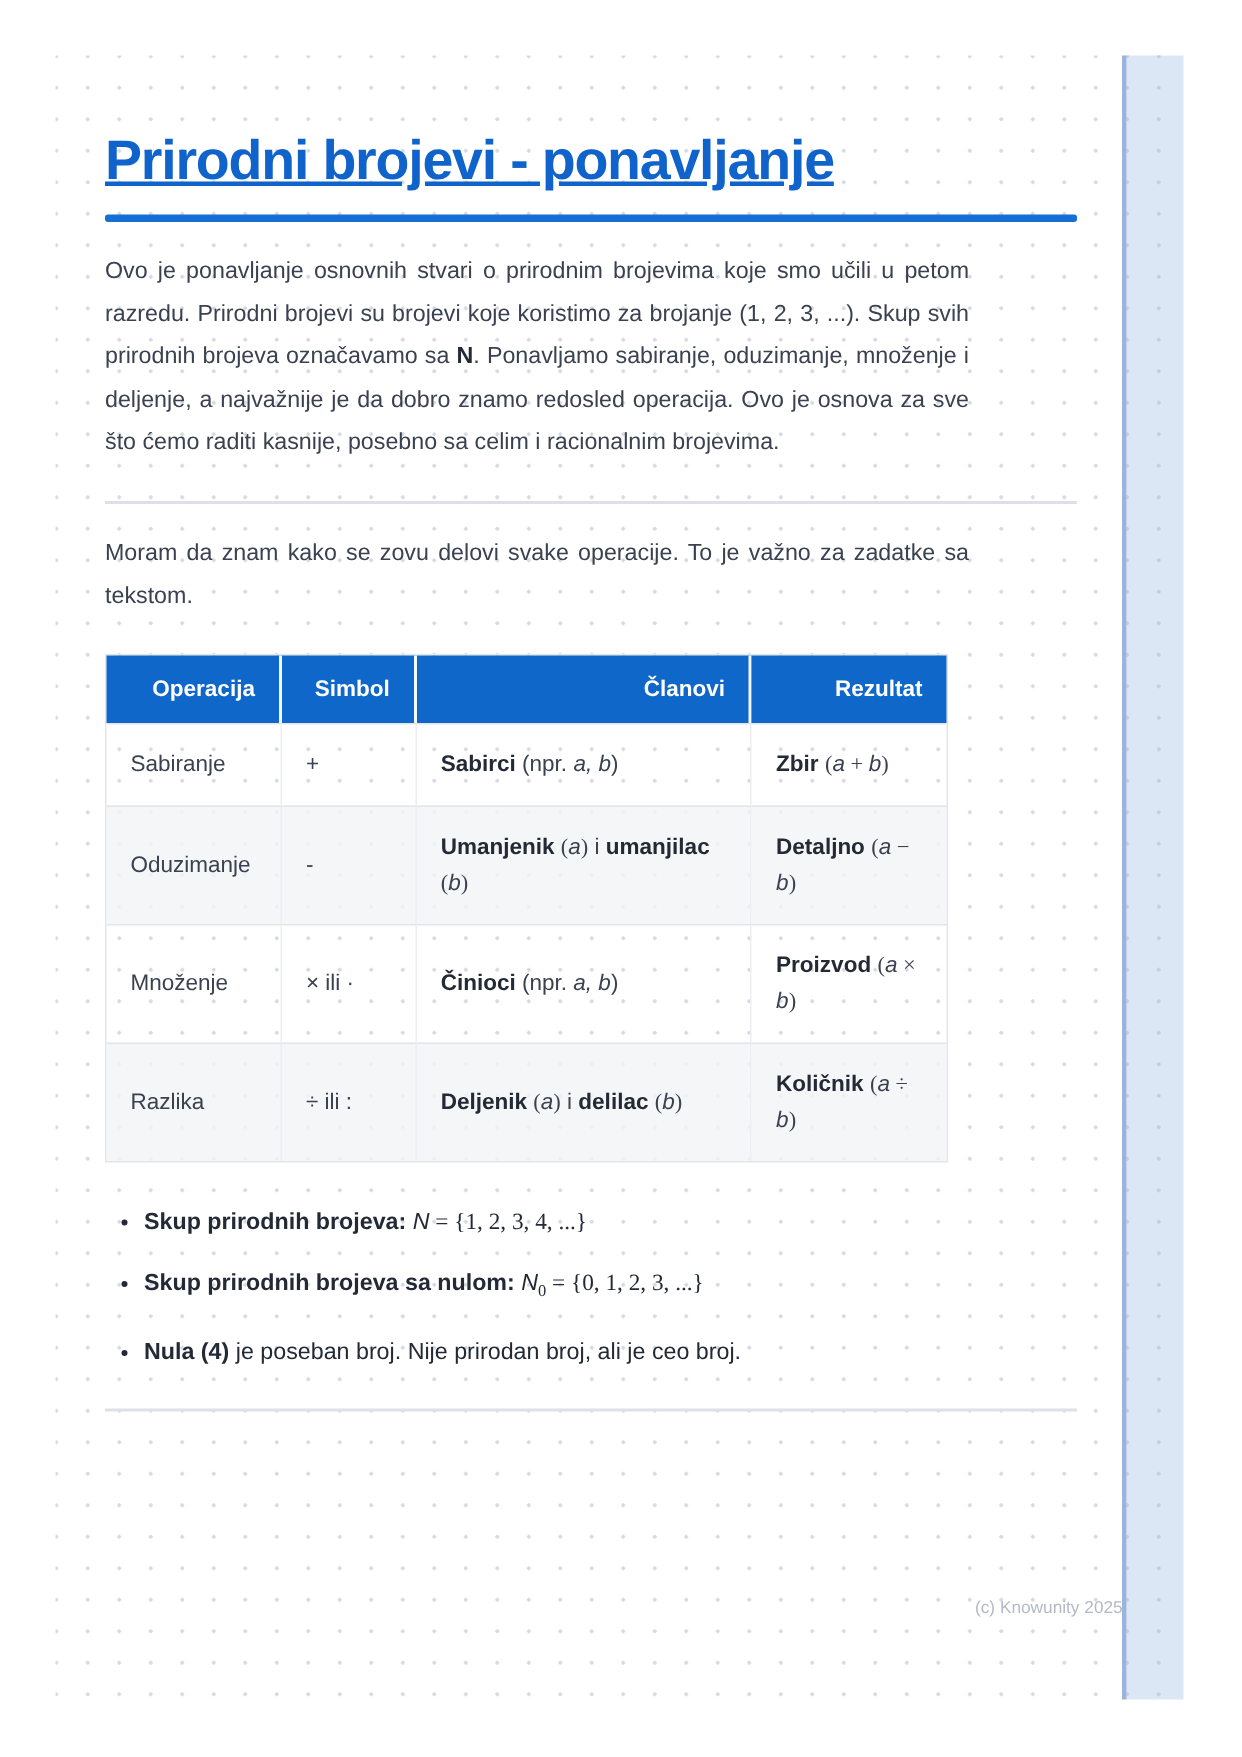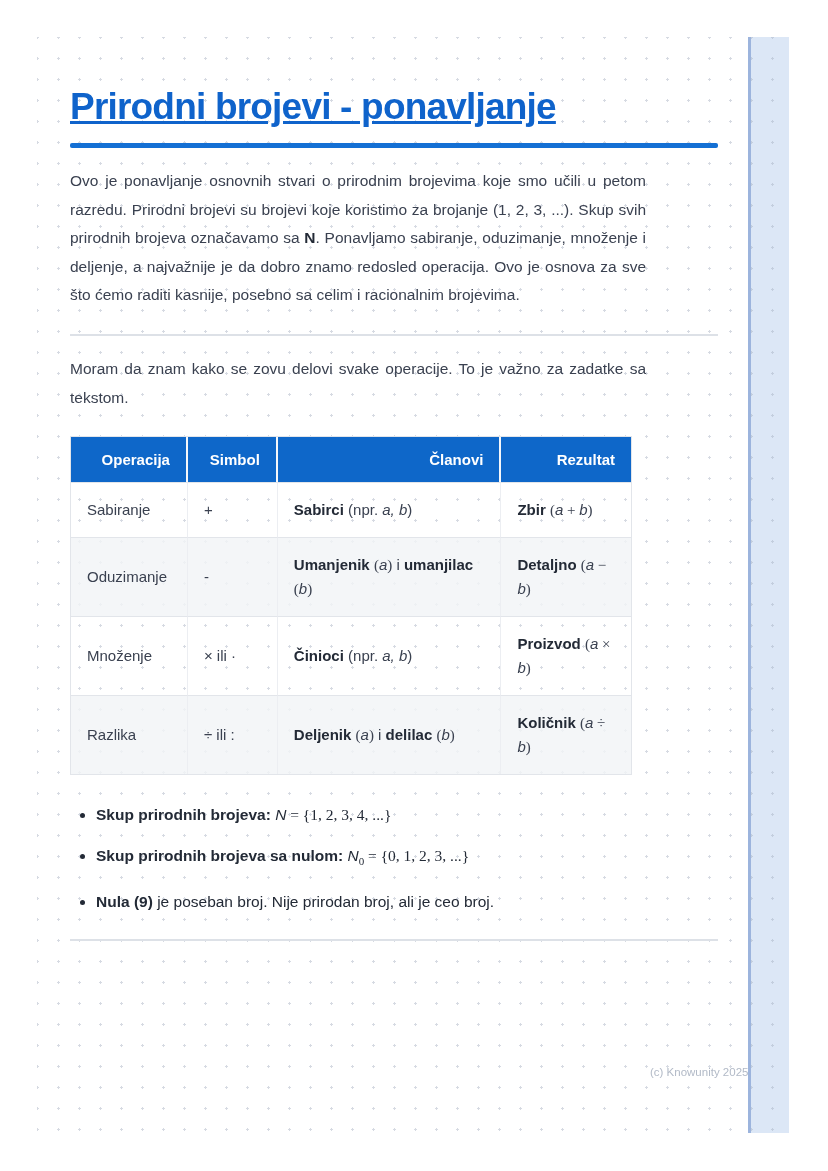--- a/index.html
+++ b/index.html
@@ -190,21 +190,21 @@
           <td>÷ ili :</td>
           <td><span class="b">Deljenik</span><span> </span><span class="mu">(</span><span class="m">a</span><span class="mu">)</span><span> i </span><span class="b">delilac</span><span> </span><span class="mu">(</span><span class="m">b</span><span class="mu">)</span></td>
           <td><span class="b">Količnik</span><span> </span><span class="mu">(</span><span class="m">a</span><span class="mu"> ÷ </span><span class="m">b</span><span class="mu">)</span></td>
         </tr>
       </tbody>
     </table>
 
     <ul class="keylist">
       <li><span class="b">Skup prirodnih brojeva:</span><span> </span><span class="m">N</span><span class="mu"> = {1, 2, 3, 4, ...}</span></li>
       <li><span class="b">Skup prirodnih brojeva sa nulom:</span><span> </span><span class="m">N</span><sub class="mu">0</sub><span class="mu"> = {0, 1, 2, 3, ...}</span></li>
-      <li><span class="b">Nula (9)</span><span> je poseban broj. Nije prirodan broj, ali je ceo broj.</span></li>
+      <li><span class="b">Nula (4)</span><span> je poseban broj. Nije prirodan broj, ali je ceo broj.</span></li>
     </ul>
 
     <hr class="divider">
 
 
   </div>
 </div>
 
 <div class="footer-copy">(c) Knowunity 2025</div>
 

